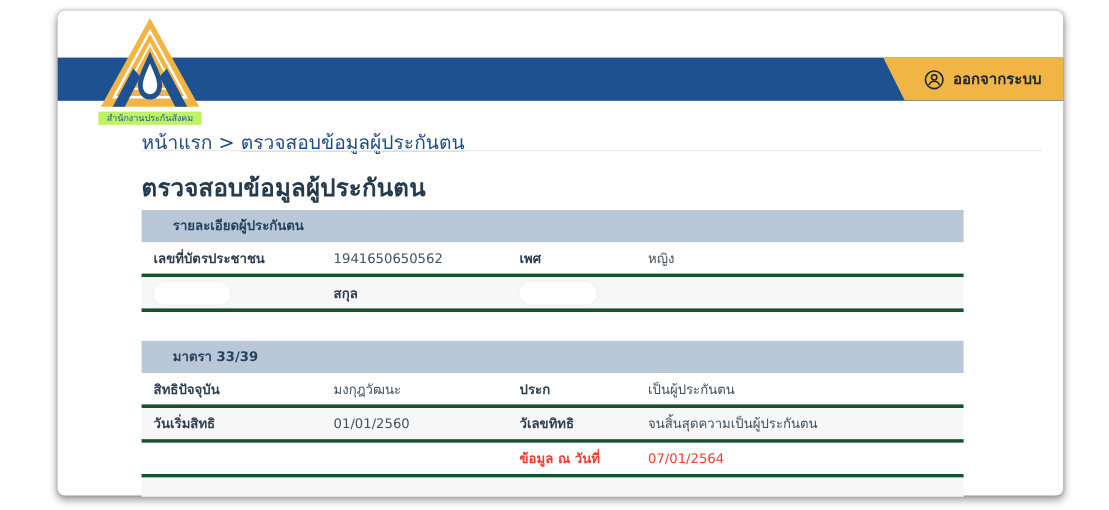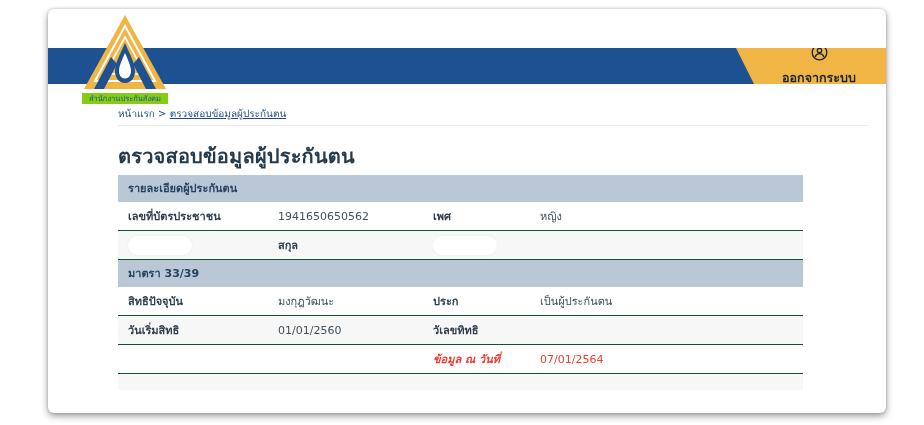--- a/index.html
+++ b/index.html
@@ -25,59 +25,59 @@
   .topbar{
     position:absolute;left:0;top:39px;width:100%;height:36px;
     background:var(--header-blue);
   }
   .logout-btn{
     position:absolute;right:0;top:0;height:36px;width:150px;
     background:var(--gold);
     clip-path:polygon(18px 100%,0 0,100% 0,100% 100%);
     display:flex;align-items:center;justify-content:center;gap:7px;
     padding-left:16px;cursor:pointer;
-    color:#1c2630;font-size:12.5px;font-weight:600;flex-direction:column;
+    color:#1c2630;font-size:12.5px;font-weight:600;
   }
   .logo{
     position:absolute;left:34px;top:4px;width:86px;z-index:2;text-align:center;
   }
   .logo .label{
-    background:#84cc16;color:var(--header-blue);
+    background:#bef264;color:var(--header-blue);
     font-size:7.5px;line-height:1.5;white-space:nowrap;
     padding:0 2px;margin-top:-2px;
   }
   .breadcrumb{
-    position:absolute;left:70px;top:97px;font-size:10px;color:#1e4b85;
+    position:absolute;left:70px;top:97px;font-size:16px;color:#1e4b85;
   }
   .breadcrumb .link{text-decoration:underline;cursor:pointer;}
   .divider{
     position:absolute;left:70px;right:18px;top:116px;
     border-top:1px solid #e9e9e9;
   }
   .page-title{
     position:absolute;left:70px;top:131px;
     font-size:20px;font-weight:bold;color:#243b4d;letter-spacing:.2px;
   }
   .sections{position:absolute;left:70px;top:166px;width:685px;}
-  .section + .section{}
+  .section + .section{margin-top:24px;}
   .sec-header{
     background:var(--section-bg);color:#27425e;
     font-size:11px;font-weight:bold;
-    height:27px;line-height:27px;padding:0 10px;
+    height:27px;line-height:27px;padding:0 26px;
   }
   .row{
     display:grid;grid-template-columns:150px 155px 107px 1fr;
     align-items:center;height:29px;padding:0 10px;
-    font-size:11px;border-bottom:1px solid #14532d;background:#fff;
+    font-size:11px;border-bottom:3px solid #14532d;background:#fff;
   }
   .row.striped{background:#f7f7f7;}
   .row.empty-row{height:16px;border-bottom:none;}
   .flabel{color:var(--ink);font-weight:600;}
   .fvalue{color:var(--ink-soft);}
-  .red-label{color:var(--alert-red);font-weight:bold;font-style:italic;}
+  .red-label{color:var(--alert-red);font-weight:bold;}
   .red-value{color:var(--alert-red);}
   .pill{
     display:inline-block;width:64px;height:19px;background:#fff;
     border-radius:10px;box-shadow:0 0 3px rgba(0,0,0,.05);vertical-align:middle;
   }
 </style>
 </head>
 <body>
 
 <div class="card">
@@ -138,20 +138,21 @@
         <div class="row">
           <span class="flabel">สิทธิปัจจุบัน</span>
           <span class="fvalue">มงกุฎวัฒนะ</span>
           <span class="flabel">ประก</span>
           <span class="fvalue">เป็นผู้ประกันตน</span>
         </div>
         <div class="row striped">
           <span class="flabel">วันเริ่มสิทธิ</span>
           <span class="fvalue">01/01/2560</span>
           <span class="flabel">วัเลขทิทธิ</span>
+          <span class="fvalue">จนสิ้นสุดความเป็นผู้ประกันตน</span>
         </div>
         <div class="row">
           <span class="flabel"></span>
           <span class="fvalue"></span>
           <span class="red-label">ข้อมูล ณ วันที่</span>
           <span class="red-value">07/01/2564</span>
         </div>
         <div class="row striped empty-row"></div>
       </div>
     </div>

